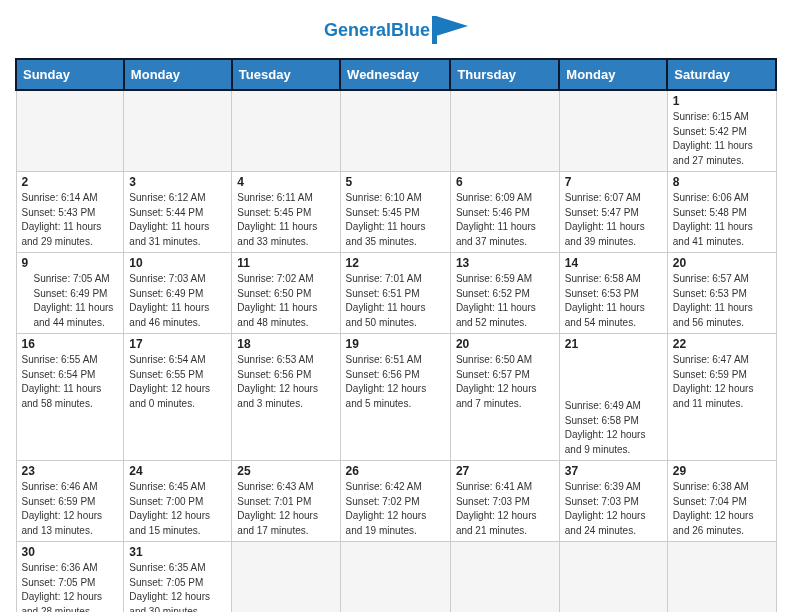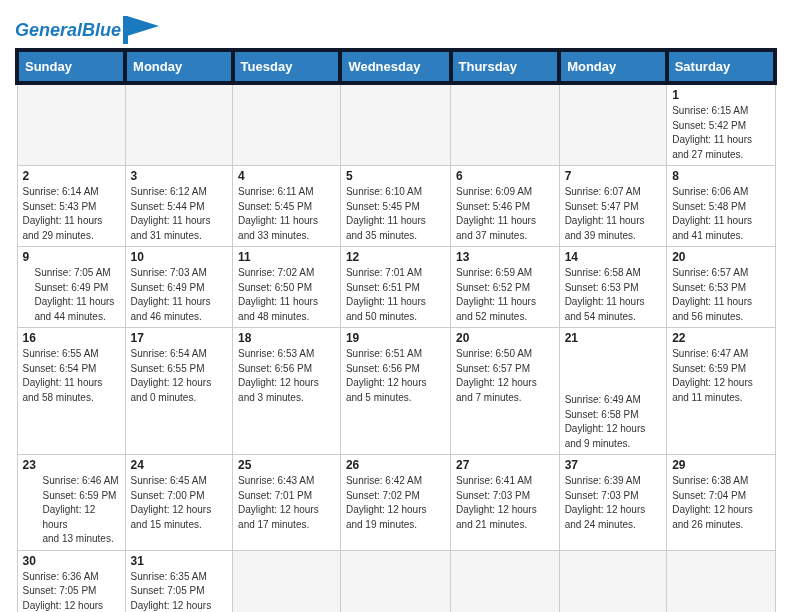--- a/index.html
+++ b/index.html
@@ -9,24 +9,23 @@
       width: 792px;
       min-height: 612px;
       padding: 0;
     }
     .page {
       width: 792px;
       padding: 10px 15px 15px 15px;
     }
     .header {
       display: flex;
-      justify-content: flex-start;
+      justify-content: center;
       align-items: flex-start;
-      margin-bottom: 4px;
-      font-style: italic;
+      margin-bottom: 14px;
     }
     .logo {
       display: flex;
       align-items: center;
       margin-top: 6px;
     }
     .logo-text {
       font-size: 18px;
       color: #333;
       font-weight: normal;
@@ -59,21 +58,21 @@
       border-collapse: collapse;
       border: 1px solid #ccc;
     }
     .calendar th {
       background-color: #2e7dbf;
       color: #fff;
       font-size: 13px;
       font-weight: bold;
       padding: 7px 6px;
       text-align: left;
-      border: 4px solid #0f172a;
+      border: 2px solid #0f172a;
     }
     .calendar td {
       border: 1px solid #ccc;
       vertical-align: top;
       padding: 3px 5px;
       width: 113px;
       min-height: 70px;
       font-size: 10.5px;
       color: #333;
       background: #fff;
@@ -290,21 +289,21 @@
             <div class="day-num">22</div>
             <div class="day-info" style="white-space: pre-line;">Sunrise: 6:47 AM
 Sunset: 6:59 PM
 Daylight: 12 hours
 and 11 minutes.</div>
           </td>
         </tr>
         <tr>
           <td>
             <div class="day-num">23</div>
-            <div class="day-info" style="white-space: pre-line; margin-left: 20px;">Sunrise: 6:46 AM
+            <div class="day-info" style="white-space: pre-line;">Sunrise: 6:46 AM
 Sunset: 6:59 PM
 Daylight: 12 hours
 and 13 minutes.</div>
           </td>
           <td>
             <div class="day-num">24</div>
             <div class="day-info" style="white-space: pre-line;">Sunrise: 6:45 AM
 Sunset: 7:00 PM
 Daylight: 12 hours
 and 15 minutes.</div>

